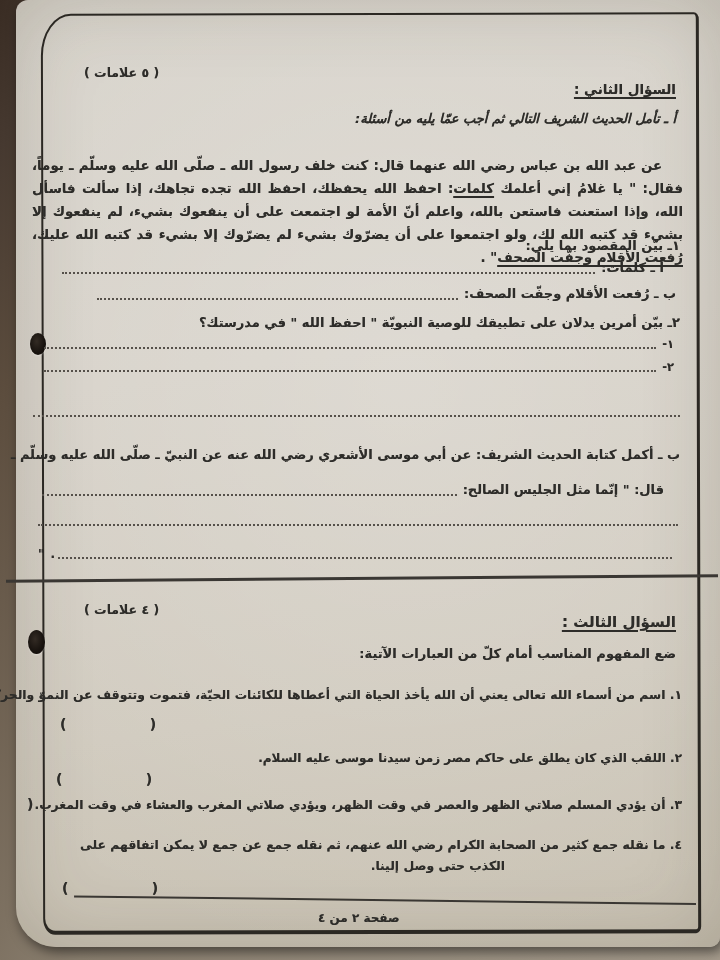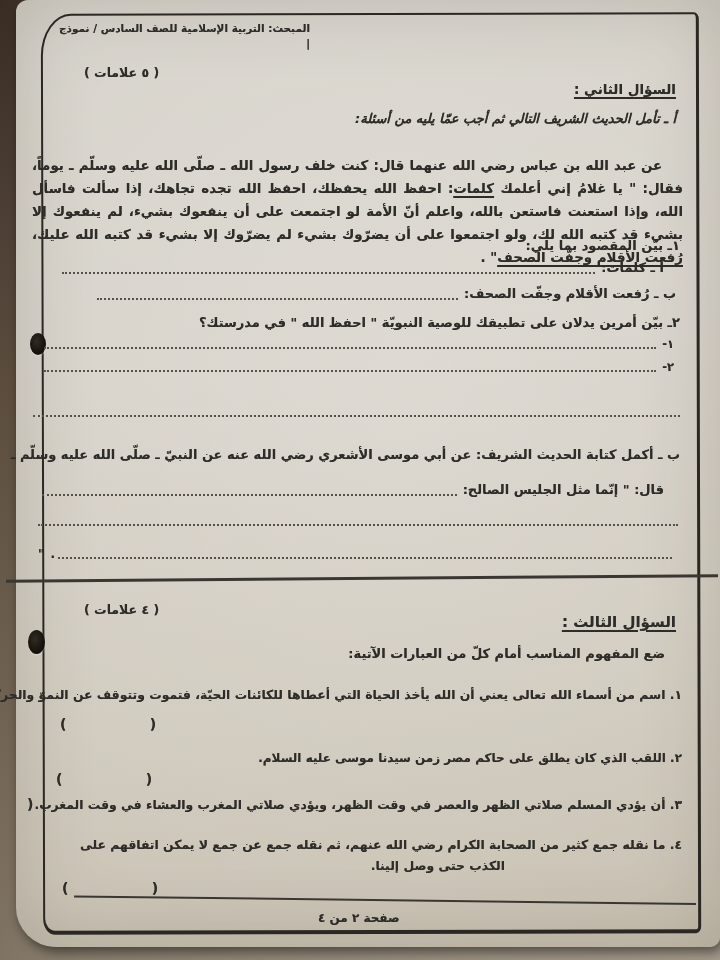--- a/index.html
+++ b/index.html
@@ -45,21 +45,20 @@
 </head>
 <body>
 
 <div class="photo">
   <div class="paper"></div>
   <div class="frame"></div>
 
   <div class="hole" style="left:30px; top:333px; width:16px; height:22px;"></div>
   <div class="hole" style="left:28px; top:630px; width:17px; height:24px;"></div>
 
-  <div class="txt" style="top:21px; left:58px; width:252px; font-size:10.5px;">المبحث: التربية الإسلامية للصف السادس / نموذج  |</div>
 
   <div class="txt" style="top:64px; left:84px; font-size:12.5px;">( ٥ علامات )</div>
   <div class="txt u" style="top:80px; right:44px; font-size:13.5px;">السؤال الثاني :</div>
 
   <div class="txt nowrap" style="top:110px; right:44px;font-style:italic;">أ ـ تأمل الحديث الشريف التالي ثم أجب عمّا يليه من أسئلة:</div>
 
   <div class="txt" style="top:131px; right:37px; left:32px; text-align:justify; line-height:23px; font-size:13.4px; text-indent:16px;">
     <span>عن عبد الله بن عباس رضي الله عنهما قال: كنت خلف رسول الله ـ صلّى الله عليه وسلّم ـ يوماً، فقال: " يا غلامُ إني أعلمك </span><span class="u">كلمات</span><span>: احفظ الله يحفظك، احفظ الله تجده تجاهك، إذا سألت فاسأل الله، وإذا استعنت فاستعن بالله، واعلم أنّ الأمة لو اجتمعت على أن ينفعوك بشيء، لم ينفعوك إلا بشيء قد كتبه الله لك، ولو اجتمعوا على أن يضرّوك بشيء لم يضرّوك إلا بشيء قد كتبه الله عليك، </span><span class="u">رُفعت الأقلام وجفّت الصحف</span><span>" .</span>
   </div>
 
@@ -101,21 +100,21 @@
   <div class="txt row" style="top:546px; right:42px; left:38px;">
     <span class="dots"></span>
     <span class="paren" style="font-size:12px;">" .</span>
   </div>
 
   <div class="rule" style="top:577px; left:6px; right:2px; height:2.5px; transform:rotate(-0.45deg);"></div>
 
   <div class="txt u" style="top:568px; right:44px; font-size:15px;margin-top:44px;">السؤال الثالث :</div>
   <div class="txt" style="top:601px; left:84px; font-size:12.5px;">( ٤ علامات )</div>
 
-  <div class="txt nowrap" style="top:645px; right:55px;">ضع المفهوم المناسب أمام كلّ من العبارات الآتية:</div>
+  <div class="txt nowrap" style="top:645px; right:44px;">ضع المفهوم المناسب أمام كلّ من العبارات الآتية:</div>
 
   <div class="txt nowrap" style="top:686px; right:38px; font-size:12.4px;">١. اسم من أسماء الله تعالى يعني أن الله يأخذ الحياة التي أعطاها للكائنات الحيّة، فتموت وتتوقف عن النموّ والحركة.</div>
   <div class="txt paren" style="top:714px; left:60px;">(              )</div>
 
   <div class="txt nowrap" style="top:750px; right:38px; font-size:12px;">٢. اللقب الذي كان يطلق على حاكم مصر زمن سيدنا موسى عليه السلام.</div>
   <div class="txt paren" style="top:769px; left:56px;">(              )</div>
 
   <div class="txt row" style="top:794px; right:38px; left:44px; justify-content:space-between;">
     <span class="nowrap" style="font-size:12.4px;">٣. أن يؤدي المسلم صلاتي الظهر والعصر في وقت الظهر، ويؤدي صلاتي المغرب والعشاء في وقت المغرب.</span>
     <span class="paren">(              )</span>

